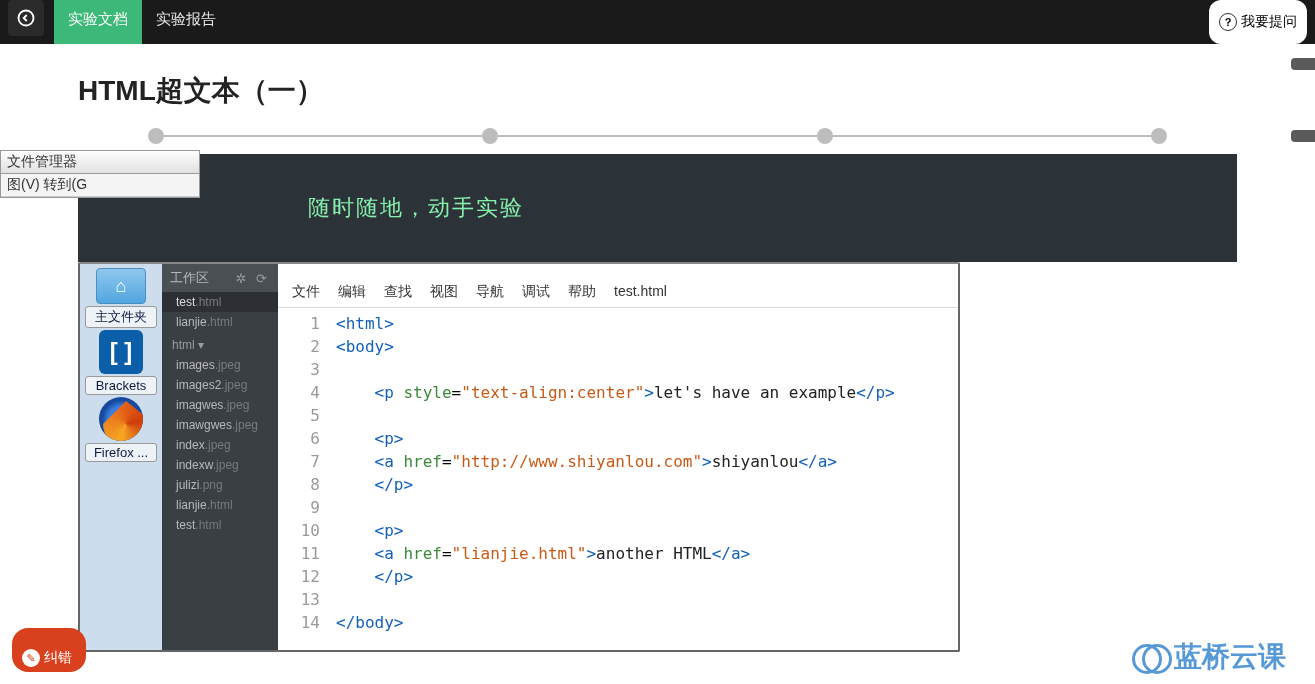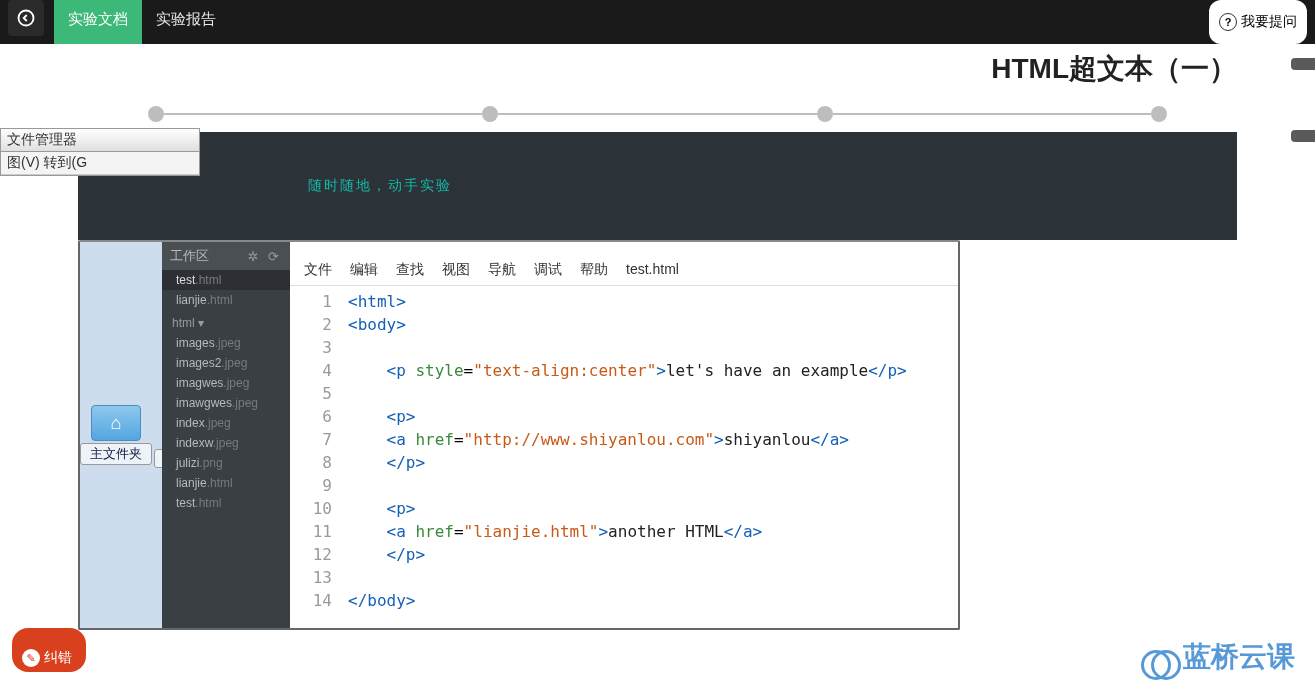--- a/index.html
+++ b/index.html
@@ -6,49 +6,49 @@
   body { font-family: "Microsoft YaHei", sans-serif; background: #fff; width: 1315px; height: 684px; overflow: hidden; position: relative; }
   .topbar { background: #1a1a1a; height: 44px; display: flex; padding: 0 8px; position: relative; }
   .back-btn { width: 36px; height: 36px; background: #2a2a2a; border-radius: 4px; display: flex; align-items: center; justify-content: center; color: #fff; font-size: 18px; margin-right: 10px; cursor: pointer; }
   .tab-active { background: #3cb878; color: #fff; padding: 10px 14px; font-size: 15px; position: relative; }
   .tab-active::after { content: ''; position: absolute; bottom: -10px; left: 50%; transform: translateX(-50%); border: 10px solid transparent; border-top-color: #3cb878; }
   .tab-inactive { color: #e8e8e8; padding: 10px 14px; font-size: 15px; cursor: pointer; }
   .ask-btn { margin-left: auto; background: #fff; border-radius: 12px; padding: 4px 10px; font-size: 14px; display: flex; align-items: center; gap: 4px; cursor: pointer; }
   .ask-btn::before { content: '?'; display: inline-flex; width: 16px; height: 16px; border: 1.5px solid #333; border-radius: 50%; align-items: center; justify-content: center; font-size: 11px; font-weight: bold; }
 
   .content { padding: 0 78px; position: relative; }
-  .page-title { text-align: right; font-size: 28px; font-weight: 600; margin: 6px 0 18px; color: #222; }
+  .page-title { text-align: left; font-size: 28px; font-weight: 600; margin: 28px 0 18px; color: #222; }
   .progress { display: flex; align-items: center; justify-content: space-between; margin: 0 70px 10px; }
   .dot { width: 16px; height: 16px; background: #bdbdbd; border-radius: 50%; }
   .line { flex: 1; height: 2px; background: #bdbdbd; }
 
   .banner { background: #2c3338; height: 108px; position: relative; display:flex; align-items:center; }
   .banner-fm { position:absolute; left:-78px; top:-4px; background:#e8e8e8; width:200px; border:1px solid #999;}
   .fm-title { background: linear-gradient(#fefefe,#e0e0e0); border-bottom:1px solid #999; padding:2px 6px; font-size:14px; color:#333;}
   .fm-row { padding:2px 6px; font-size:14px; color:#333; border-bottom:1px solid #ccc; background:#f4f4f4;}
-  .banner-text { color: #14b8a6; font-size: 14px; margin-left: 230px; letter-spacing: 2px; }
+  .banner-text { color: #86efac; font-size: 22px; margin-left: 230px; letter-spacing: 2px; }
 
   .desc-line { font-size: 16px; margin: 16px 0 14px; color: #222; white-space: nowrap; }
   .hl { background: #b5e8a0; padding: 1px 2px; }
   .red-box { position: absolute; border: 4px solid #e90606; border-radius: 6px; width: 58px; height: 52px; top: 218px; right: 370px; }
   .arrow-svg { position: absolute; top: 266px; right: 380px; }
 
   .editor-wrap { border: 2px solid #666; border-top-color:#888; border-radius:2px; position: relative; display: flex; height: 390px; width: 882px; }
-  .dock { width: 82px; background: #cdddee; display: flex; flex-direction: row; align-items: center; padding: 4px 0; gap: 2px; overflow:hidden; }
+  .dock { width: 82px; background: #cdddee; display: flex; flex-direction: column; align-items: center; padding: 4px 0; gap: 2px; overflow:hidden; }
   .dock-item { width: 74px; text-align: center; font-size: 13px; color: #111842; display:flex; flex-direction:column; align-items:center; }
   .dock-folder-icon { width:50px; height:36px; background: linear-gradient(#8fc7ee,#52a6e0); border-radius: 4px; border:1px solid #4a8fc0; position:relative; }
   .dock-folder-icon::before { content:'⌂'; position:absolute; inset:0; display:flex; align-items:center; justify-content:center; color:#fff; font-size:18px;}
   .dock-label-badge { background:#eef3f8; border:1px solid #999; border-radius:3px; width:72px; font-size:13px; padding:1px 0; margin-top:2px; }
   .brackets-icon { width:44px; height:44px; background:#0b5fa8; border-radius:6px; display:flex; align-items:center; justify-content:center; color:#fff; font-size:24px; font-weight:bold; }
   .opera-icon { width:44px; height:44px; border-radius:50%; background:radial-gradient(circle at 50% 40%, #ff6a6a 10%, #c90818 70%, #7f0210 100%); display:flex; align-items:center; justify-content:center;}
   .opera-icon span { width:16px; height:28px; background:#fff; border-radius:50%;}
   .ff-icon { width:44px; height:44px; border-radius:50%; background:radial-gradient(circle, #3a7de0 40%, #174a9e 60%); position:relative; overflow:hidden;}
   .ff-icon::after { content:''; position:absolute; inset:4px -6px -6px 4px; background: conic-gradient(from 200deg, #f7a623, #e8701a, #cf3c0a, #f7a623); border-radius:50% 0 50% 50%; clip-path: polygon(50% 0, 100% 40%, 100% 100%, 0 100%, 0 50%);}
 
-  .tree { width: 128px; background: #3a3f44; color: #b8b8b8; font-size: 12px; overflow:hidden; }
+  .tree { width: 116px; background: #3a3f44; color: #b8b8b8; font-size: 12px; overflow:hidden; }
   .tree-header { background: #4a4f54; display: flex; justify-content: space-between; align-items: center; padding: 5px 8px; font-size: 13px; }
   .tree-gear { font-size: 13px; letter-spacing:3px; color:#999; }
   .tree-item { padding: 3px 10px 3px 14px; cursor:pointer; white-space:nowrap; overflow:hidden; text-overflow:ellipsis;}
   .tree-item.sel { background: #2c3034; color:#ddd;}
   .tree-item .ext { color: #7a7a7a; }
   .tree-group { padding: 6px 10px 3px; color: #9a9a9a; }
 
   .code-pane { flex: 1; background: #fff; display: flex; flex-direction: column; }
   .menu-bar { display: flex; gap: 18px; padding: 6px 14px; font-size: 14px; color: #333; border-bottom: 1px solid #ddd; margin-top: 13px; }
   .code-body { flex: 1; display: flex; font-family: Consolas, monospace; font-size: 16px; overflow:hidden; }
@@ -57,21 +57,21 @@
   .t-tag { color: #1461b8; }
   .t-attr { color: #3a8a3a; }
   .t-str { color: #c85a18; }
   .t-txt { color: #222; }
 
   .side-badge { position: fixed; right: 0; background: #5a5a5a; color: #fff; writing-mode: vertical-rl; font-size: 13px; padding: 6px 3px; border-radius: 4px 0 0 4px; cursor:pointer; }
   .sb1 { top: 58px; } .sb2 { top: 130px; }
 
   .err-btn { position: fixed; left: 12px; bottom: 12px; background: #d9411e; color: #fff; border-radius: 16px; padding: 21px 14px 5px 10px; font-size: 14px; display:flex; align-items:center; gap:4px; cursor:pointer;}
   .err-btn::before { content:'✎'; background:#fff; color:#d9411e; width:18px; height:18px; border-radius:50%; display:inline-flex; align-items:center; justify-content:center; font-size:11px;}
-  .brand { position: fixed; right: 20px; bottom: 8px; color: #3a87d1; font-size: 28px; font-weight: 700; opacity: .85; display:flex; align-items:flex-end; gap:6px;}
+  .brand { position: fixed; right: 29px; bottom: 8px; color: #3a87d1; font-size: 28px; font-weight: 700; opacity: .85; display:flex; align-items:center; gap:6px;}
   .brand-logo { width:36px; height:26px; position:relative;}
   .brand-logo::before, .brand-logo::after { content:''; position:absolute; width:24px; height:24px; border:3px solid #3a87d1; border-radius:50%; top:0;}
   .brand-logo::before { left:0;} .brand-logo::after { left:10px;}
 </style>
 </head>
 <body>
 
 <div class="topbar">
   <div class="back-btn">
     <svg width="18" height="18" viewBox="0 0 24 24" fill="none" stroke="#fff" stroke-width="2.5">

